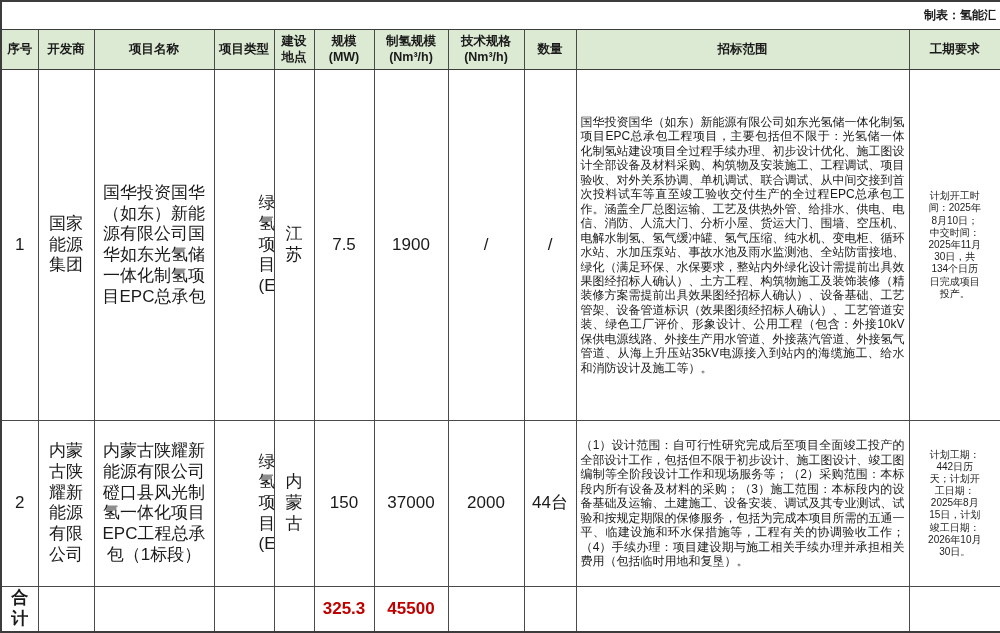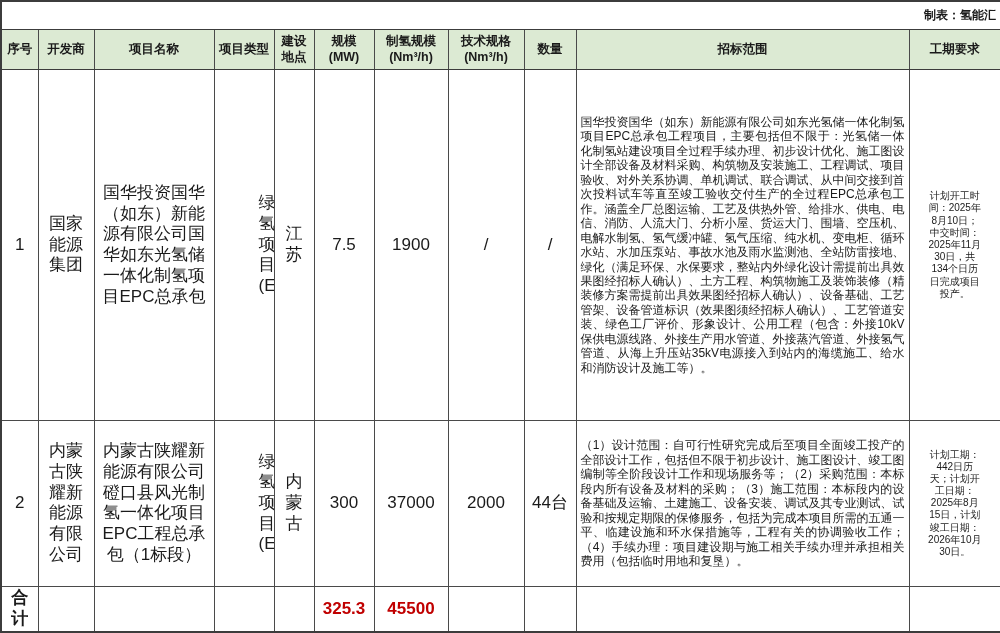--- a/index.html
+++ b/index.html
@@ -110,21 +110,21 @@
       <td class="sched">计划开工时间：2025年8月10日；中交时间：2025年11月30日，共134个日历日完成项目投产。</td>
     </tr>
 
     <tr class="data-row row-2">
       <td>2</td>
       <td>内蒙古陕耀新能源有限公司</td>
       <td>内蒙古陕耀新能源有限公司磴口县风光制氢一体化项目EPC工程总承包（1标段）</td>
       <td class="pre">绿氢项目
 (EPC)</td>
       <td>内蒙古</td>
-      <td>300</td>
+      <td>150</td>
       <td>37000</td>
       <td>2000</td>
       <td>44台</td>
       <td class="scope">（1）设计范围：自可行性研究完成后至项目全面竣工投产的全部设计工作，包括但不限于初步设计、施工图设计、竣工图编制等全阶段设计工作和现场服务等；（2）采购范围：本标段内所有设备及材料的采购；（3）施工范围：本标段内的设备基础及运输、土建施工、设备安装、调试及其专业测试、试验和按规定期限的保修服务，包括为完成本项目所需的五通一平、临建设施和环水保措施等，工程有关的协调验收工作；（4）手续办理：项目建设期与施工相关手续办理并承担相关费用（包括临时用地和复垦）。</td>
       <td class="sched">计划工期：442日历天；计划开工日期：2025年8月15日，计划竣工日期：2026年10月30日。</td>
     </tr>
 
     <tr class="total-row">
       <td>合计</td>
       <td></td>

